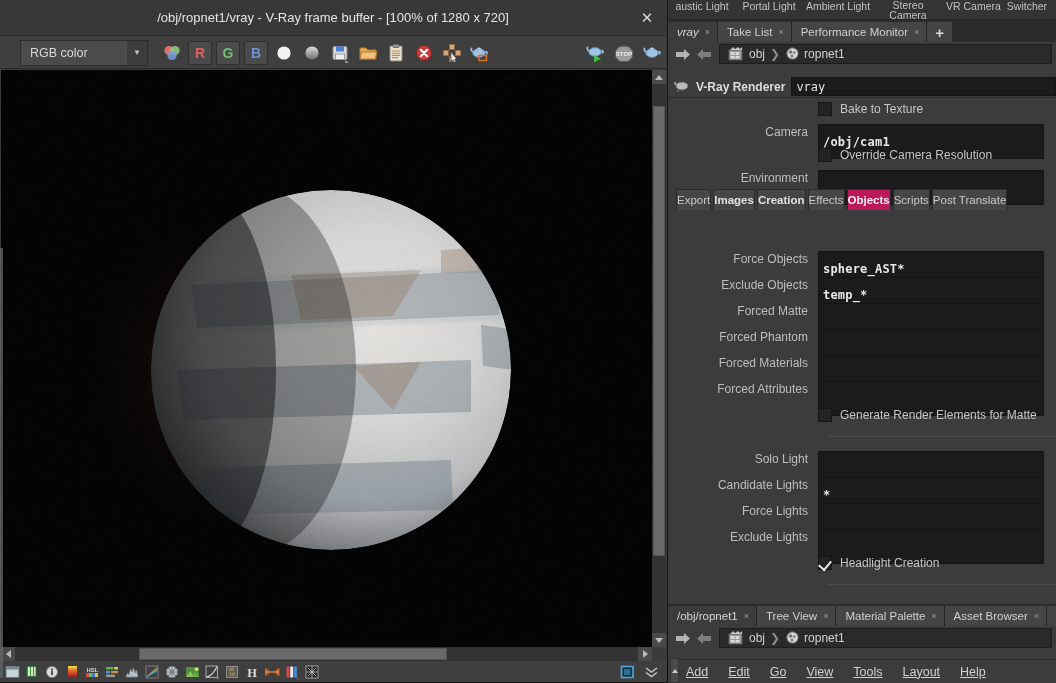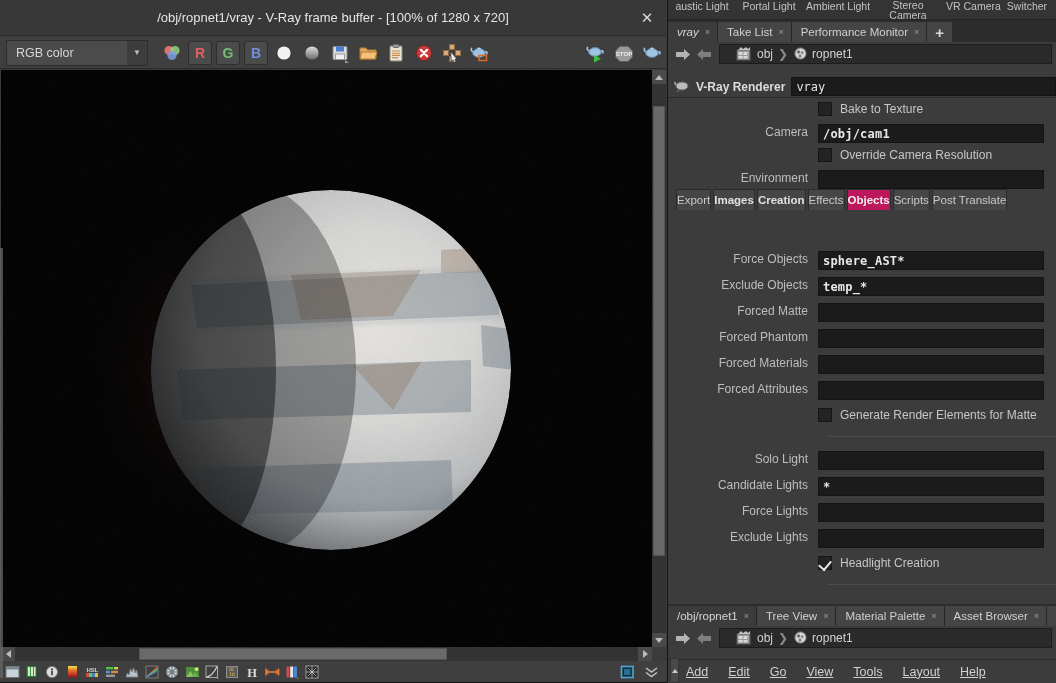--- a/index.html
+++ b/index.html
@@ -52,21 +52,21 @@
   
   .pathbar {
     position:absolute; left:0; width:388px; height:24px;
     background:#3c3c3c; display:flex; align-items:center; padding-left:5px;
   }
   .navarrow { width:20px; height:18px; position:relative; margin-right:1px; }
   .navarrow svg { position:absolute; left:1px; top:2px; }
   .pathfield {
     flex:1; height:20px; margin:0 4px 0 4px; background:#2a2a2a;
     border:1px solid #1d1d1d; display:flex; align-items:center;
-    padding-left:16px; gap:3px;
+    padding-left:8px; gap:3px;
   }
   .crumb { display:flex; align-items:center; gap:4px; font-size:12px; color:#d2d2d2; }
   .crumb-sep { color:#8a8a8a; font-size:12px; margin:0 2px; }
 
   
   .parm-header {
     position:absolute; left:0; top:76px; width:388px; height:22px;
     background:#3c3c3c; display:flex; align-items:center; padding-left:6px;
     border-bottom:1px solid #2a2a2a;
   }
@@ -76,21 +76,21 @@
     border:1px solid #141414; color:#e2e2e2;
     font-family:"DejaVu Sans Mono", monospace; font-size:12px;
     display:flex; align-items:center; padding-left:4px;
   }
 
   
   .parm-area { position:absolute; left:0; top:98px; width:388px; height:502px; background:#3c3c3c; }
   .prow { position:absolute; left:0; width:388px; height:22px; display:flex; align-items:center; }
   .plabel { width:148px; text-align:right; padding-right:8px; font-size:12px; color:#bdbdbd; }
   .pfield {
-    position:absolute; left:150px; right:12px; top:3px; height:19px;
+    position:absolute; left:150px; right:12px; top:3px; height:35px;
     background:#1b1b1b; border:1px solid #141414;
     display:flex; align-items:center; padding-left:4px;
     font-family:"DejaVu Sans Mono", monospace; font-size:12px;
     font-weight:bold; color:#e8e8e8; letter-spacing:0.2px;
   }
   .pfield.plain { font-weight:normal; }
   .pcheckrow { position:absolute; left:0; width:388px; height:22px; display:flex; align-items:center; }
   .chk {
     position:absolute; left:150px; width:14px; height:14px;
     background:#232323; border:1px solid #161616;
@@ -141,21 +141,21 @@
     position:absolute; right:8px; top:8px; width:22px; height:20px;
     display:flex; align-items:center; justify-content:center;
     color:#d8d8d8; font-size:15px;
   }
   #toolbar {
     position:absolute; left:0; top:37px; width:666px; height:32px;
     background:#3f3f3f; display:flex; align-items:center;
     border-bottom:1px solid #2b2b2b;
   }
   #colorsel {
-    position:relative; width:148px; height:26px; margin-left:6px;
+    position:relative; width:148px; height:26px; margin-left:20px;
     background:#4b4b4b; border:1px solid #2c2c2c; display:flex; align-items:center;
   }
   #colorsel .lbl { padding-left:9px; font-size:12.5px; color:#d6d6d6; }
   #colorsel .arrow {
     position:absolute; right:0; top:0; width:20px; height:24px;
     background:#3d3d3d; display:flex; align-items:center; justify-content:center;
     color:#c0c0c0; font-size:8px;
   }
   .tbtn {
     width:24px; height:24px; margin:0 2px; position:relative;

